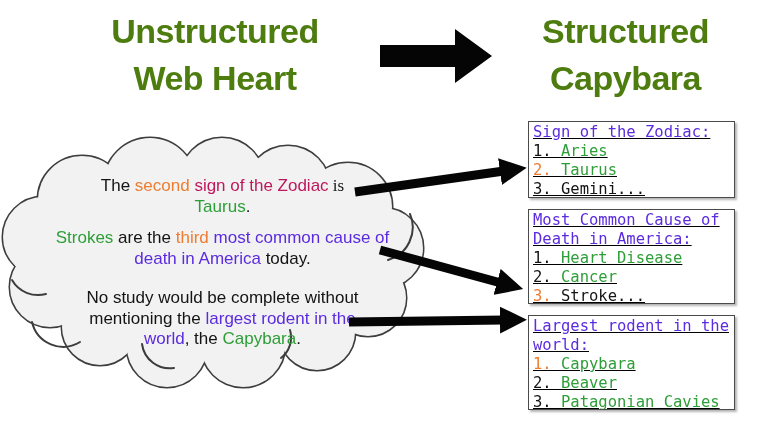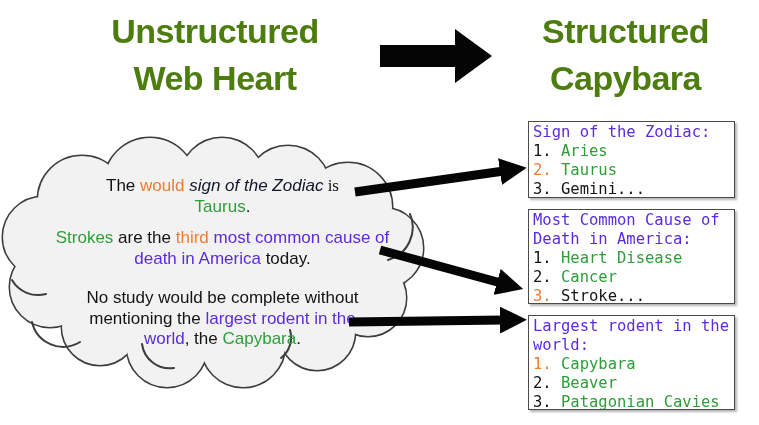--- a/index.html
+++ b/index.html
@@ -31,21 +31,21 @@
   .cloud-sentence + .cloud-sentence{margin-top:11px;}
   .cloud-sentence:nth-child(3){margin-top:19px;}
   
   .seq-boxes{position:absolute;left:0;top:0;z-index:4;}
   .seq-box{
     position:absolute;left:528px;width:207px;box-sizing:border-box;
     background:#ffffff;border:1px solid #4a4a4a;
     box-shadow:2px 2px 2px rgba(120,120,120,0.55);
     padding:1px 4px;overflow:hidden;
     font-family:"DejaVu Sans Mono","Liberation Mono",monospace;
-    font-size:15.5px;line-height:19px;white-space:pre;
+    font-size:15.5px;line-height:19px;white-space:pre;text-decoration:underline;
   }
   .seq-box-1{top:121px;height:77px;}
   .seq-box-2{top:209px;height:95px;}
   .seq-box-3{top:315px;height:95px;}
 </style>
 </head>
 <body>
 
 <div class="stage">
 
@@ -93,21 +93,21 @@
     <g>
       <path class="cloud-curl" d="M 12,280 A 30,30 0 0 0 46,294"></path>
       <path class="cloud-curl" d="M 32,322 A 32,32 0 0 0 80,342"></path>
       <path class="cloud-curl" d="M 142,344 A 28,28 0 0 0 174,368"></path>
       <path class="cloud-curl" d="M 290,330 A 26,26 0 0 1 281,358"></path>
       <path class="cloud-curl" d="M 410,214 A 34,34 0 0 1 388,260"></path>
     </g>
   </svg>
 
   <div class="cloud-text">
-      <p class="cloud-sentence"><span style="color: rgb(20, 20, 20);">The </span><span style="color: rgb(237, 125, 49);">would</span><span style="color: rgb(20, 20, 20);"> </span><span style="color: #0f172a; font-style: italic;">sign of the Zodiac</span><span style="color: rgb(20, 20, 20); font-family: Liberation Serif, serif;"> is</span><br><span style="color: rgb(46, 158, 56);">Taurus</span><span style="color: rgb(20, 20, 20);">.</span></p>
+      <p class="cloud-sentence"><span style="color: rgb(20, 20, 20);">The </span><span style="color: rgb(237, 125, 49);">second</span><span style="color: rgb(20, 20, 20);"> </span><span style="color: #be185d;">sign of the Zodiac</span><span style="color: rgb(20, 20, 20); font-family: Liberation Serif, serif;"> is</span><br><span style="color: rgb(46, 158, 56);">Taurus</span><span style="color: rgb(20, 20, 20);">.</span></p>
       <p class="cloud-sentence"><span style="color: rgb(46, 158, 56);">Strokes</span><span style="color: rgb(20, 20, 20);"> are the </span><span style="color: rgb(237, 125, 49);">third</span><span style="color: rgb(20, 20, 20);"> </span><span style="color: rgb(91, 43, 223);">most common cause of</span><br><span style="color: rgb(91, 43, 223);">death in America</span><span style="color: rgb(20, 20, 20);"> today.</span></p>
       <p class="cloud-sentence"><span style="color: rgb(20, 20, 20);">No study would be complete without</span><br><span style="color: rgb(20, 20, 20);">mentioning the </span><span style="color: rgb(91, 43, 223);">largest rodent in the</span><br><span style="color: rgb(91, 43, 223);">world</span><span style="color: rgb(20, 20, 20);">, the </span><span style="color: rgb(46, 158, 56);">Capybara</span><span style="color: rgb(20, 20, 20);">.</span></p>
     </div>
 
   <svg class="layer" viewBox="0 0 759 425" style="z-index:5;">
     <defs>
       <marker id="ah" viewBox="0 0 10 10" refX="1.5" refY="5" markerWidth="3" markerHeight="3" orient="auto">
         <path d="M 0 0 L 10 5 L 0 10 z" fill="#050505"></path>
       </marker>
     </defs>

